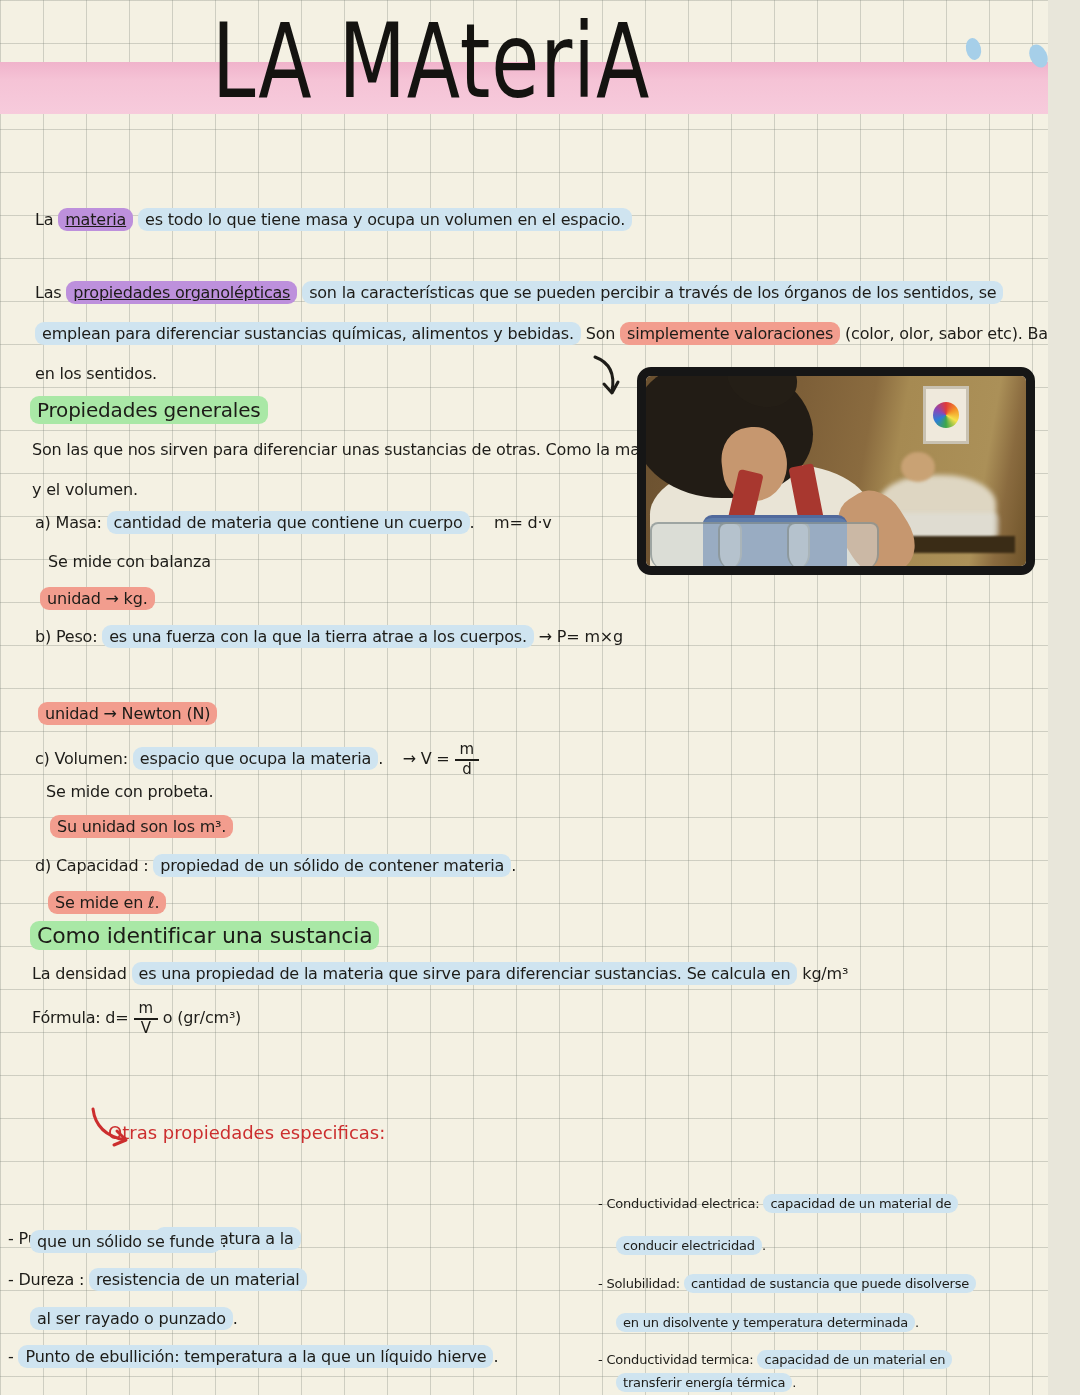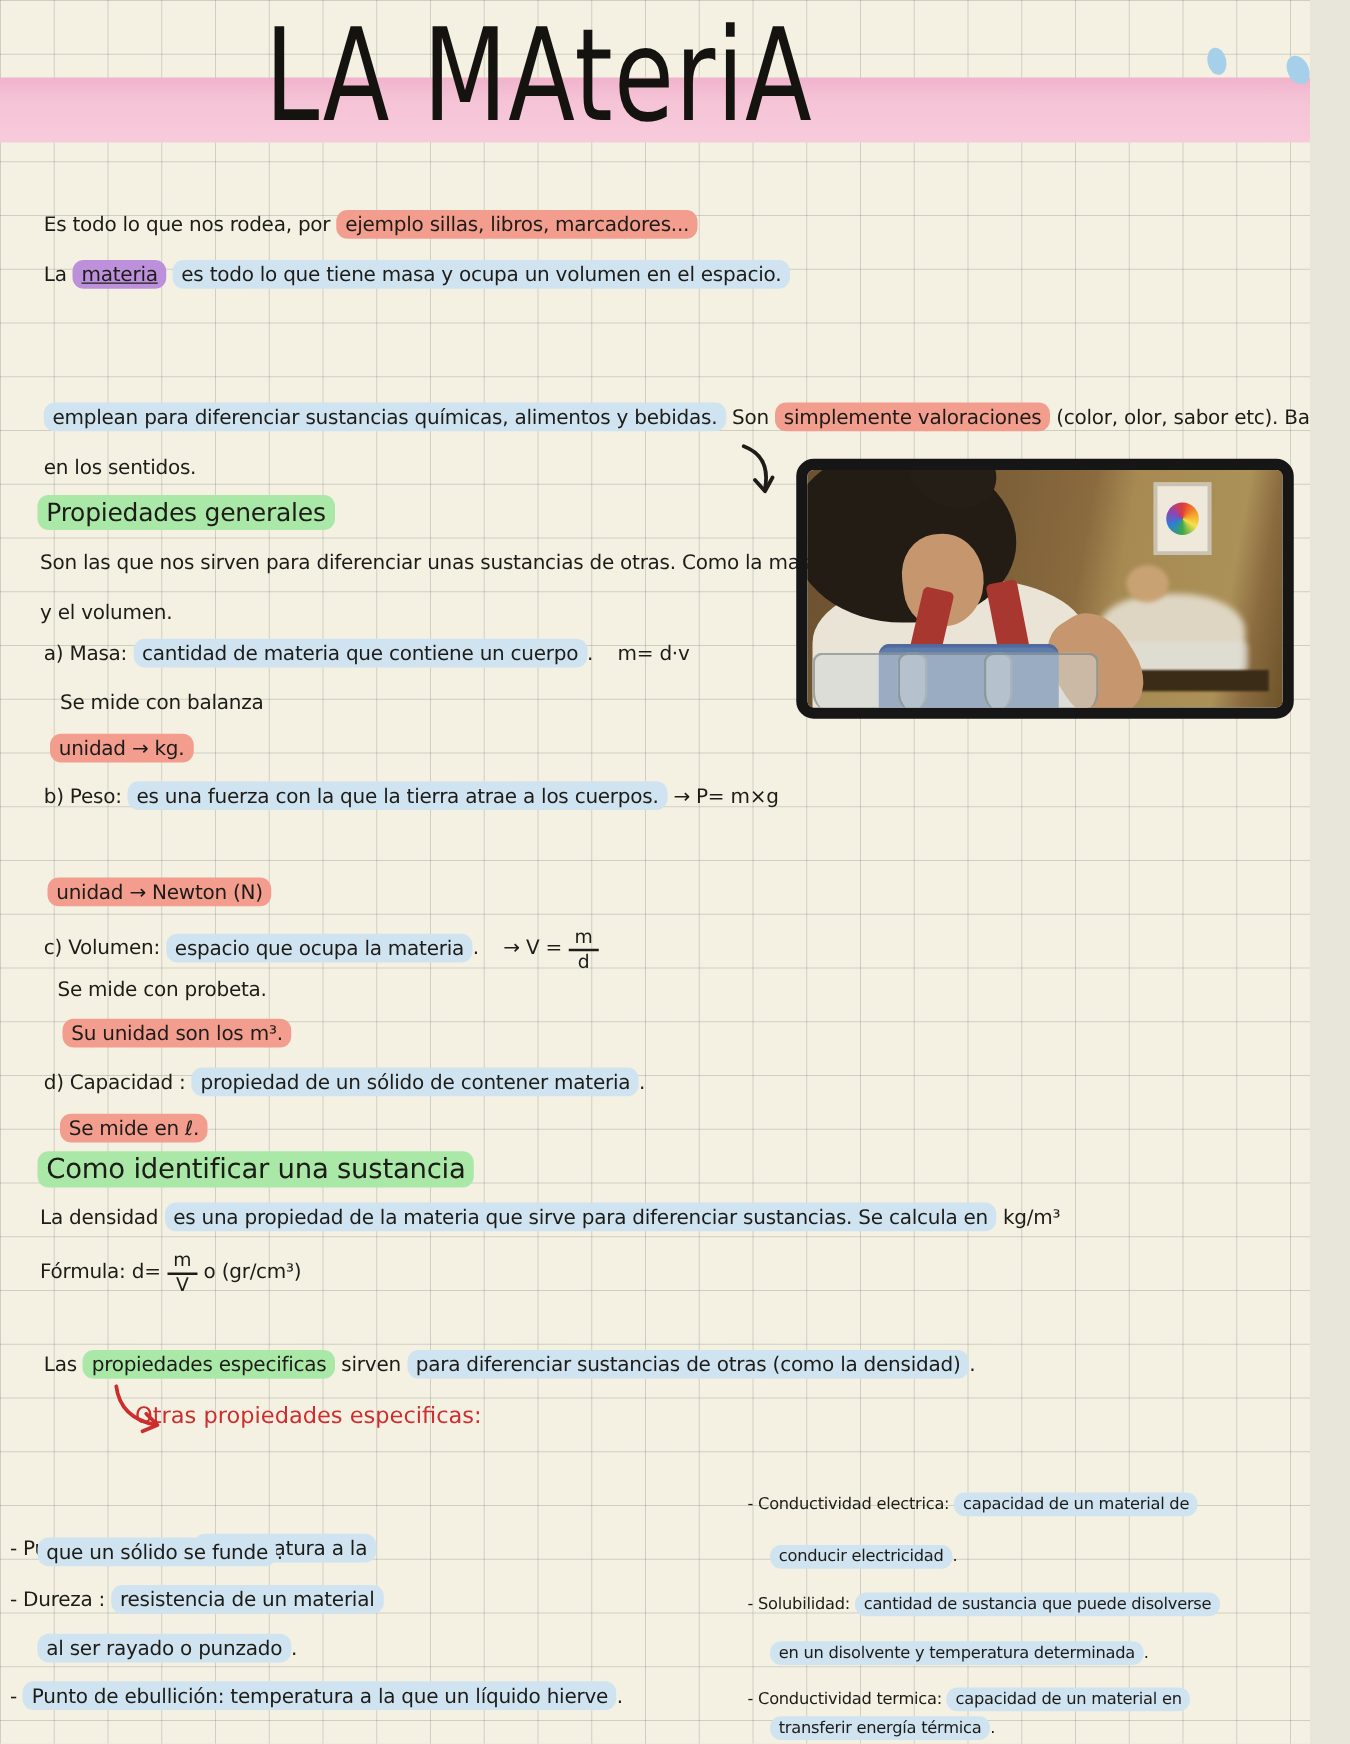--- a/index.html
+++ b/index.html
@@ -65,24 +65,24 @@
 </head>
 <body>
 
 <div class="page">
 
   <div class="band"></div>
   <div class="dot dot1"></div>
   <div class="dot dot2"></div>
   <div class="title">LA MAteriA</div>
 
-  <div class="line" style="left:35px;top:170px"><span>Es todo lo que nos rodea, por </span><span class="hl s">ejemplo sillas, libros, marcadores...</span></div>
 
   <div class="line" style="left:35px;top:210px"><span>La </span><span class="hl p">materia</span><span> </span><span class="hl b">es todo lo que tiene masa y ocupa un volumen en el espacio.</span></div>
 
+  <div class="line" style="left:35px;top:283px"><span>Las </span><span class="hl p">propiedades organolépticas</span><span> </span><span class="hl b">son la características que se pueden percibir a través de los órganos de los sentidos, se</span></div>
 
   <div class="line" style="left:35px;top:324px"><span class="hl b">emplean para diferenciar sustancias químicas, alimentos y bebidas.</span><span> Son </span><span class="hl s">simplemente valoraciones</span><span> (color, olor, sabor etc). Basadas</span></div>
 
   <div class="line" style="left:35px;top:364px"><span>en los sentidos.</span></div>
 
   <div class="line head" style="left:30px;top:398px"><span class="hl g">Propiedades generales</span></div>
 
   <div class="line" style="left:32px;top:440px"><span>Son las que nos sirven para diferenciar unas sustancias de otras. Como la masa</span></div>
   <div class="line" style="left:32px;top:480px"><span>y el volumen.</span></div>
 
@@ -99,21 +99,20 @@
 
   <div class="line" style="left:35px;top:856px"><span>d) Capacidad : </span><span class="hl b">propiedad de un sólido de contener materia</span><span>.</span></div>
   <div class="line" style="left:48px;top:893px"><span class="hl s">Se mide en ℓ.</span></div>
 
   <div class="line head2" style="left:30px;top:923px"><span class="hl g">Como identificar una sustancia</span></div>
 
   <div class="line" style="left:32px;top:964px"><span>La densidad </span><span class="hl b">es una propiedad de la materia que sirve para diferenciar sustancias. Se calcula en</span><span> kg/m³</span></div>
 
   <div class="line" style="left:32px;top:1000px"><span>Fórmula: d=</span><span class="frac"><span class="n">m</span><span>V</span></span><span> o (gr/cm³)</span></div>
 
-  <div class="line" style="left:35px;top:1082px"><span>Las </span><span class="hl g">propiedades especificas</span><span> sirven </span><span class="hl b">para diferenciar sustancias de otras (como la densidad)</span><span>.</span></div>
 
   <div class="line red" style="left:108px;top:1122px"><span>Otras propiedades especificas:</span></div>
 
   <div class="line" style="left:8px;top:1229px"><span>- Punto de fusión : </span><span class="hl b">temperatura a la</span></div>
   <div class="line" style="left:30px;top:1232px"><span class="hl b">que un sólido se funde</span><span>.</span></div>
   <div class="line" style="left:8px;top:1270px"><span>- Dureza : </span><span class="hl b">resistencia de un material</span></div>
   <div class="line" style="left:30px;top:1309px"><span class="hl b">al ser rayado o punzado</span><span>.</span></div>
   <div class="line" style="left:8px;top:1347px"><span>- </span><span class="hl b">Punto de ebullición: temperatura a la que un líquido hierve</span><span>.</span></div>
 
   <div class="line rcol" style="left:598px;top:1196px"><span>- Conductividad electrica: </span><span class="hl b">capacidad de un material de</span></div>

